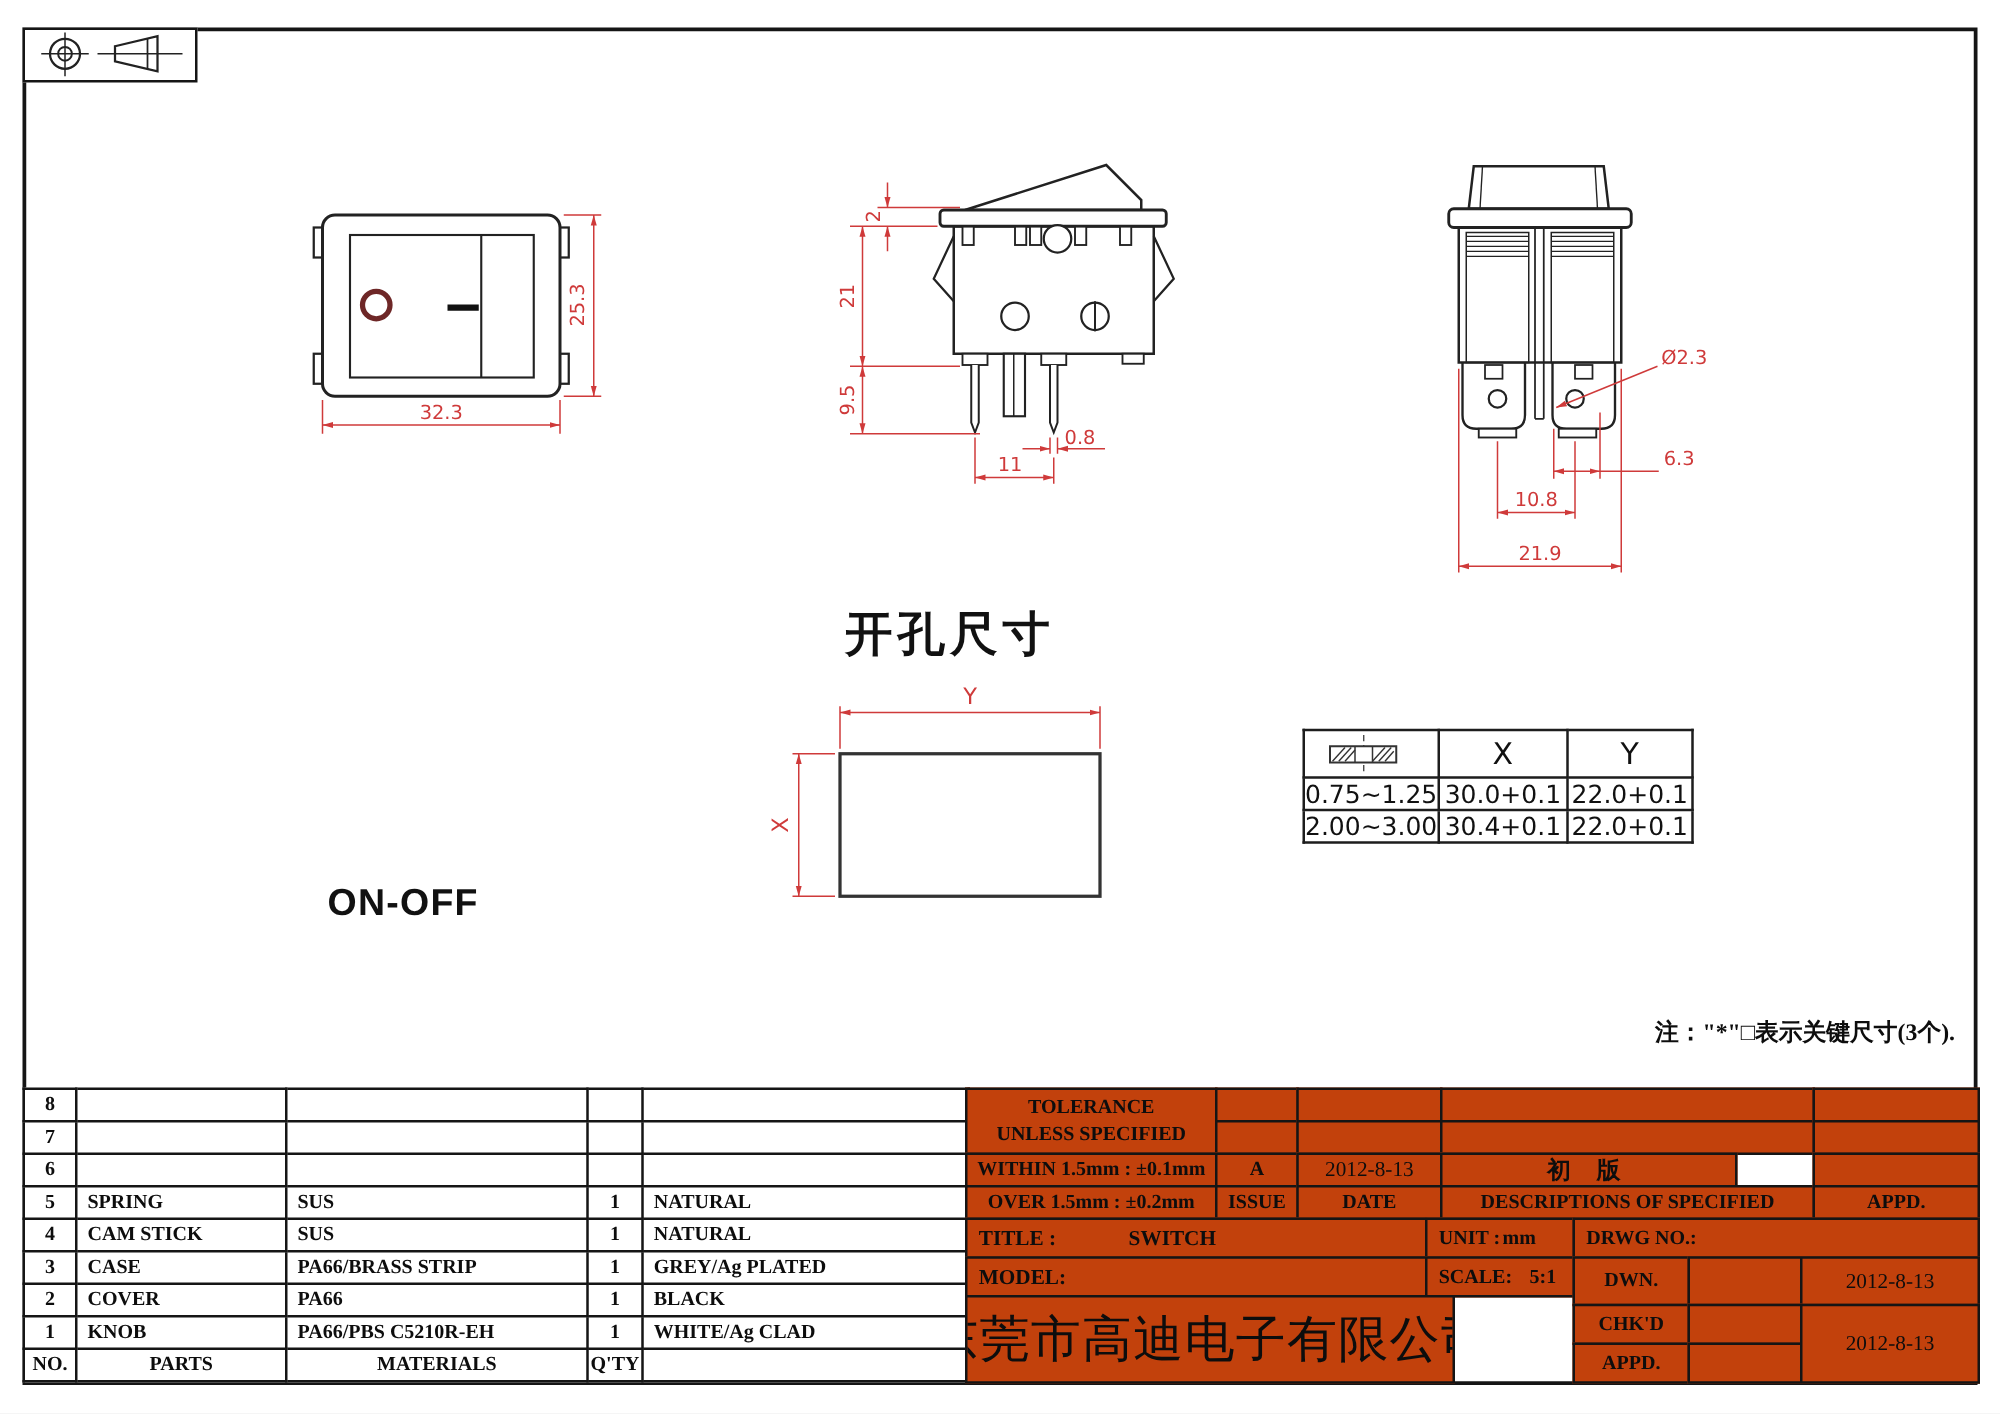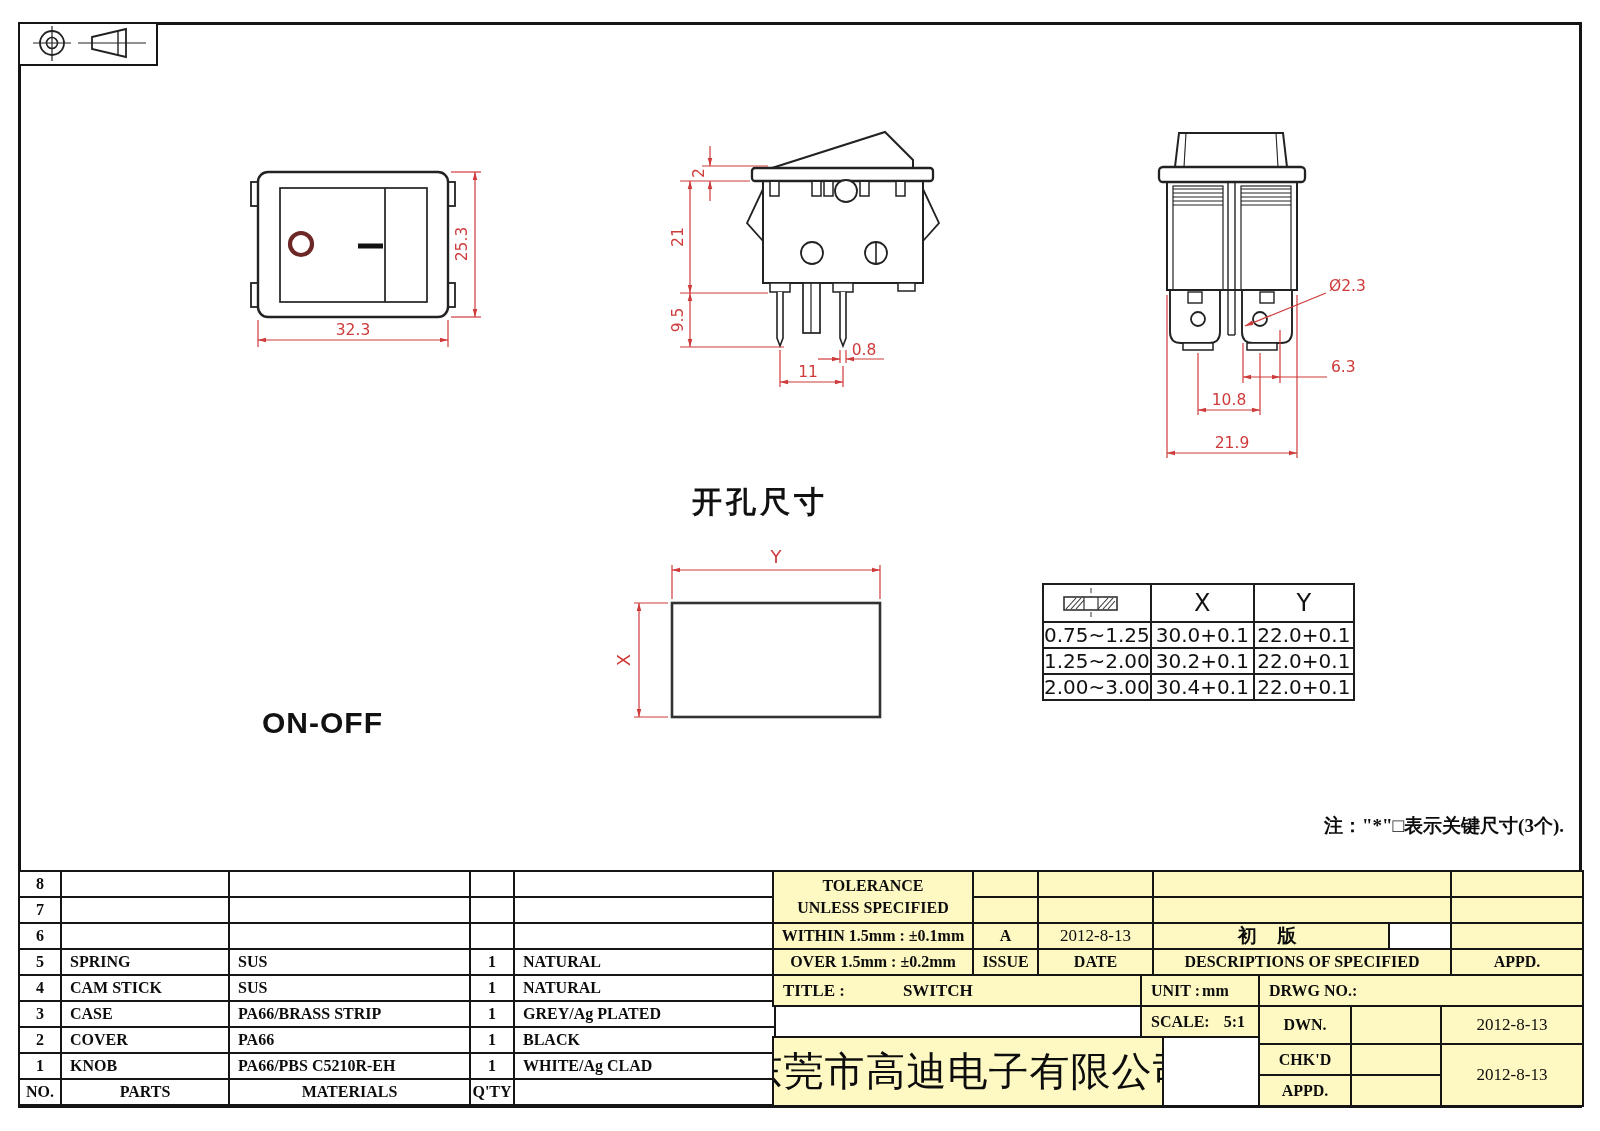--- a/index.html
+++ b/index.html
@@ -1,34 +1,34 @@
 <!DOCTYPE html>
 <html><head>
 <meta charset="utf-8">
 <style>
   html,body{margin:0;padding:0;background:#e8e8e8}
   .sheet{position:relative;width:1600px;height:1131px;background:#ffffff;font-family:"Liberation Sans",sans-serif;overflow:hidden}
   .frame{position:absolute;left:18px;top:22px;width:1564px;height:1086px;border:3px solid #151515;box-sizing:border-box}
   .abs{position:absolute}
   .cell{position:absolute;box-sizing:border-box;border:2px solid #151515;display:flex;align-items:center;
-        font:bold 16px "Liberation Serif",serif;color:#0d0d0d;white-space:nowrap;overflow:hidden;background:#fef9c3}
+        font:bold 16px "Liberation Serif",serif;color:#0d0d0d;white-space:nowrap;overflow:hidden;background:#c2410c}
   .cc{justify-content:center}
   .cl{padding-left:9px}
   .col2{flex-direction:column;justify-content:center;line-height:1.35}
   .parts-table{position:absolute;left:18px;top:870px;border-collapse:collapse;table-layout:fixed;width:756px;background:#fff}
   .parts-table td{border:2px solid #151515;height:26px;font:bold 16px "Liberation Serif",serif;color:#0d0d0d;
                   padding:0 12px 0 8px;white-space:nowrap;overflow:hidden;box-sizing:border-box}
   .parts-table td.tc{text-align:center;padding:0}
   .xy-table{position:absolute;left:1042px;top:583px;border-collapse:collapse;table-layout:fixed;background:#fff}
   .xy-table td{border:2.5px solid #1d1d1d;text-align:center;font:20px "DejaVu Sans",sans-serif;color:#111;padding:0;box-sizing:border-box}
   .xy-table td.hdr{font:24px "DejaVu Sans",sans-serif}
   .dim{fill:#cf3a3a;font:15.5px "DejaVu Sans",sans-serif}
   .dimL{fill:#cf3a3a;font:18px "DejaVu Sans",sans-serif}
   .cutout-title{position:absolute;left:655px;top:482px;width:210px;text-align:center;
-                font-weight:700;font-size:30px;color:#111;letter-spacing:4px;font-family:"Liberation Sans",sans-serif}
+                font-weight:700;font-size:38px;color:#111;letter-spacing:4px;font-family:"Liberation Sans",sans-serif}
   .fn-box{position:absolute;left:227px;top:579px;width:219px;height:142px;border:2.4px solid #1d1d1d;box-sizing:border-box;background:#fff}
   .fn-head{height:33px;border-bottom:2.4px solid #1d1d1d;display:flex;align-items:center;justify-content:center;
            font-size:20px;font-weight:700;color:#111;letter-spacing:3px}
   .onoff{position:absolute;left:262px;top:706px;width:130px;text-align:left;font:700 30px "Liberation Sans",sans-serif;color:#111;letter-spacing:1px}
   .note{position:absolute;left:1230px;top:813px;width:334px;text-align:right;font:700 19px "Liberation Serif",serif;color:#0d0d0d}
   .company{font-family:"Liberation Sans",sans-serif;font-weight:400;font-size:40px;letter-spacing:1px;justify-content:center}
   .rev{font-size:19px;letter-spacing:8px}
   .dt{font-family:"Liberation Serif",serif;font-weight:400;font-size:17px}
   svg{display:block}
 </style>
@@ -237,25 +237,20 @@
       </td>
       <td class="hdr">X</td>
       <td class="hdr">Y</td>
     </tr>
     <tr style="height:25px">
       <td>0.75~1.25</td>
       <td>30.0+0.1</td>
       <td>22.0+0.1</td>
     </tr>
     <tr style="height:25px">
-      <td>1.25~2.00</td>
-      <td>30.2+0.1</td>
-      <td>22.0+0.1</td>
-    </tr>
-    <tr style="height:25px">
       <td>2.00~3.00</td>
       <td>30.4+0.1</td>
       <td>22.0+0.1</td>
     </tr>
   </tbody>
     </table>
 
   <div class="note">注："*"□表示关键尺寸(3个).</div>
 
   <table class="parts-table">
@@ -358,20 +353,21 @@
 
   <div class="cell cl" style="left:772px;top:974px;width:370px;height:33px;font-size:17px">
     <span>TITLE :</span>
     <span style="margin-left:58px">SWITCH</span>
   </div>
   <div class="cell cl" style="left:1140px;top:974px;width:120px;height:33px">
     <span>UNIT :</span>
     <span style="margin-left:2px">mm</span>
   </div>
   <div class="cell cl" style="left:1258px;top:974px;width:326px;height:33px">DRWG NO.:</div>
+  <div class="cell cl" style="left:772px;top:1005px;width:370px;height:33px;font-size:17px">MODEL:</div>
   <div class="cell cl" style="left:1140px;top:1005px;width:120px;height:33px">
     <span>SCALE:</span>
     <span style="margin-left:14px">5:1</span>
   </div>
   <div class="cell cc" style="left:1258px;top:1005px;width:94px;height:40px">DWN.</div>
   <div class="cell" style="left:1350px;top:1005px;width:92px;height:40px"></div>
   <div class="cell cc dt" style="left:1440px;top:1005px;width:144px;height:40px">2012-8-13</div>
   <div class="cell cc" style="left:1258px;top:1043px;width:94px;height:33px">CHK'D</div>
   <div class="cell" style="left:1350px;top:1043px;width:92px;height:33px"></div>
   <div class="cell cc" style="left:1258px;top:1074px;width:94px;height:33px">APPD.</div>

